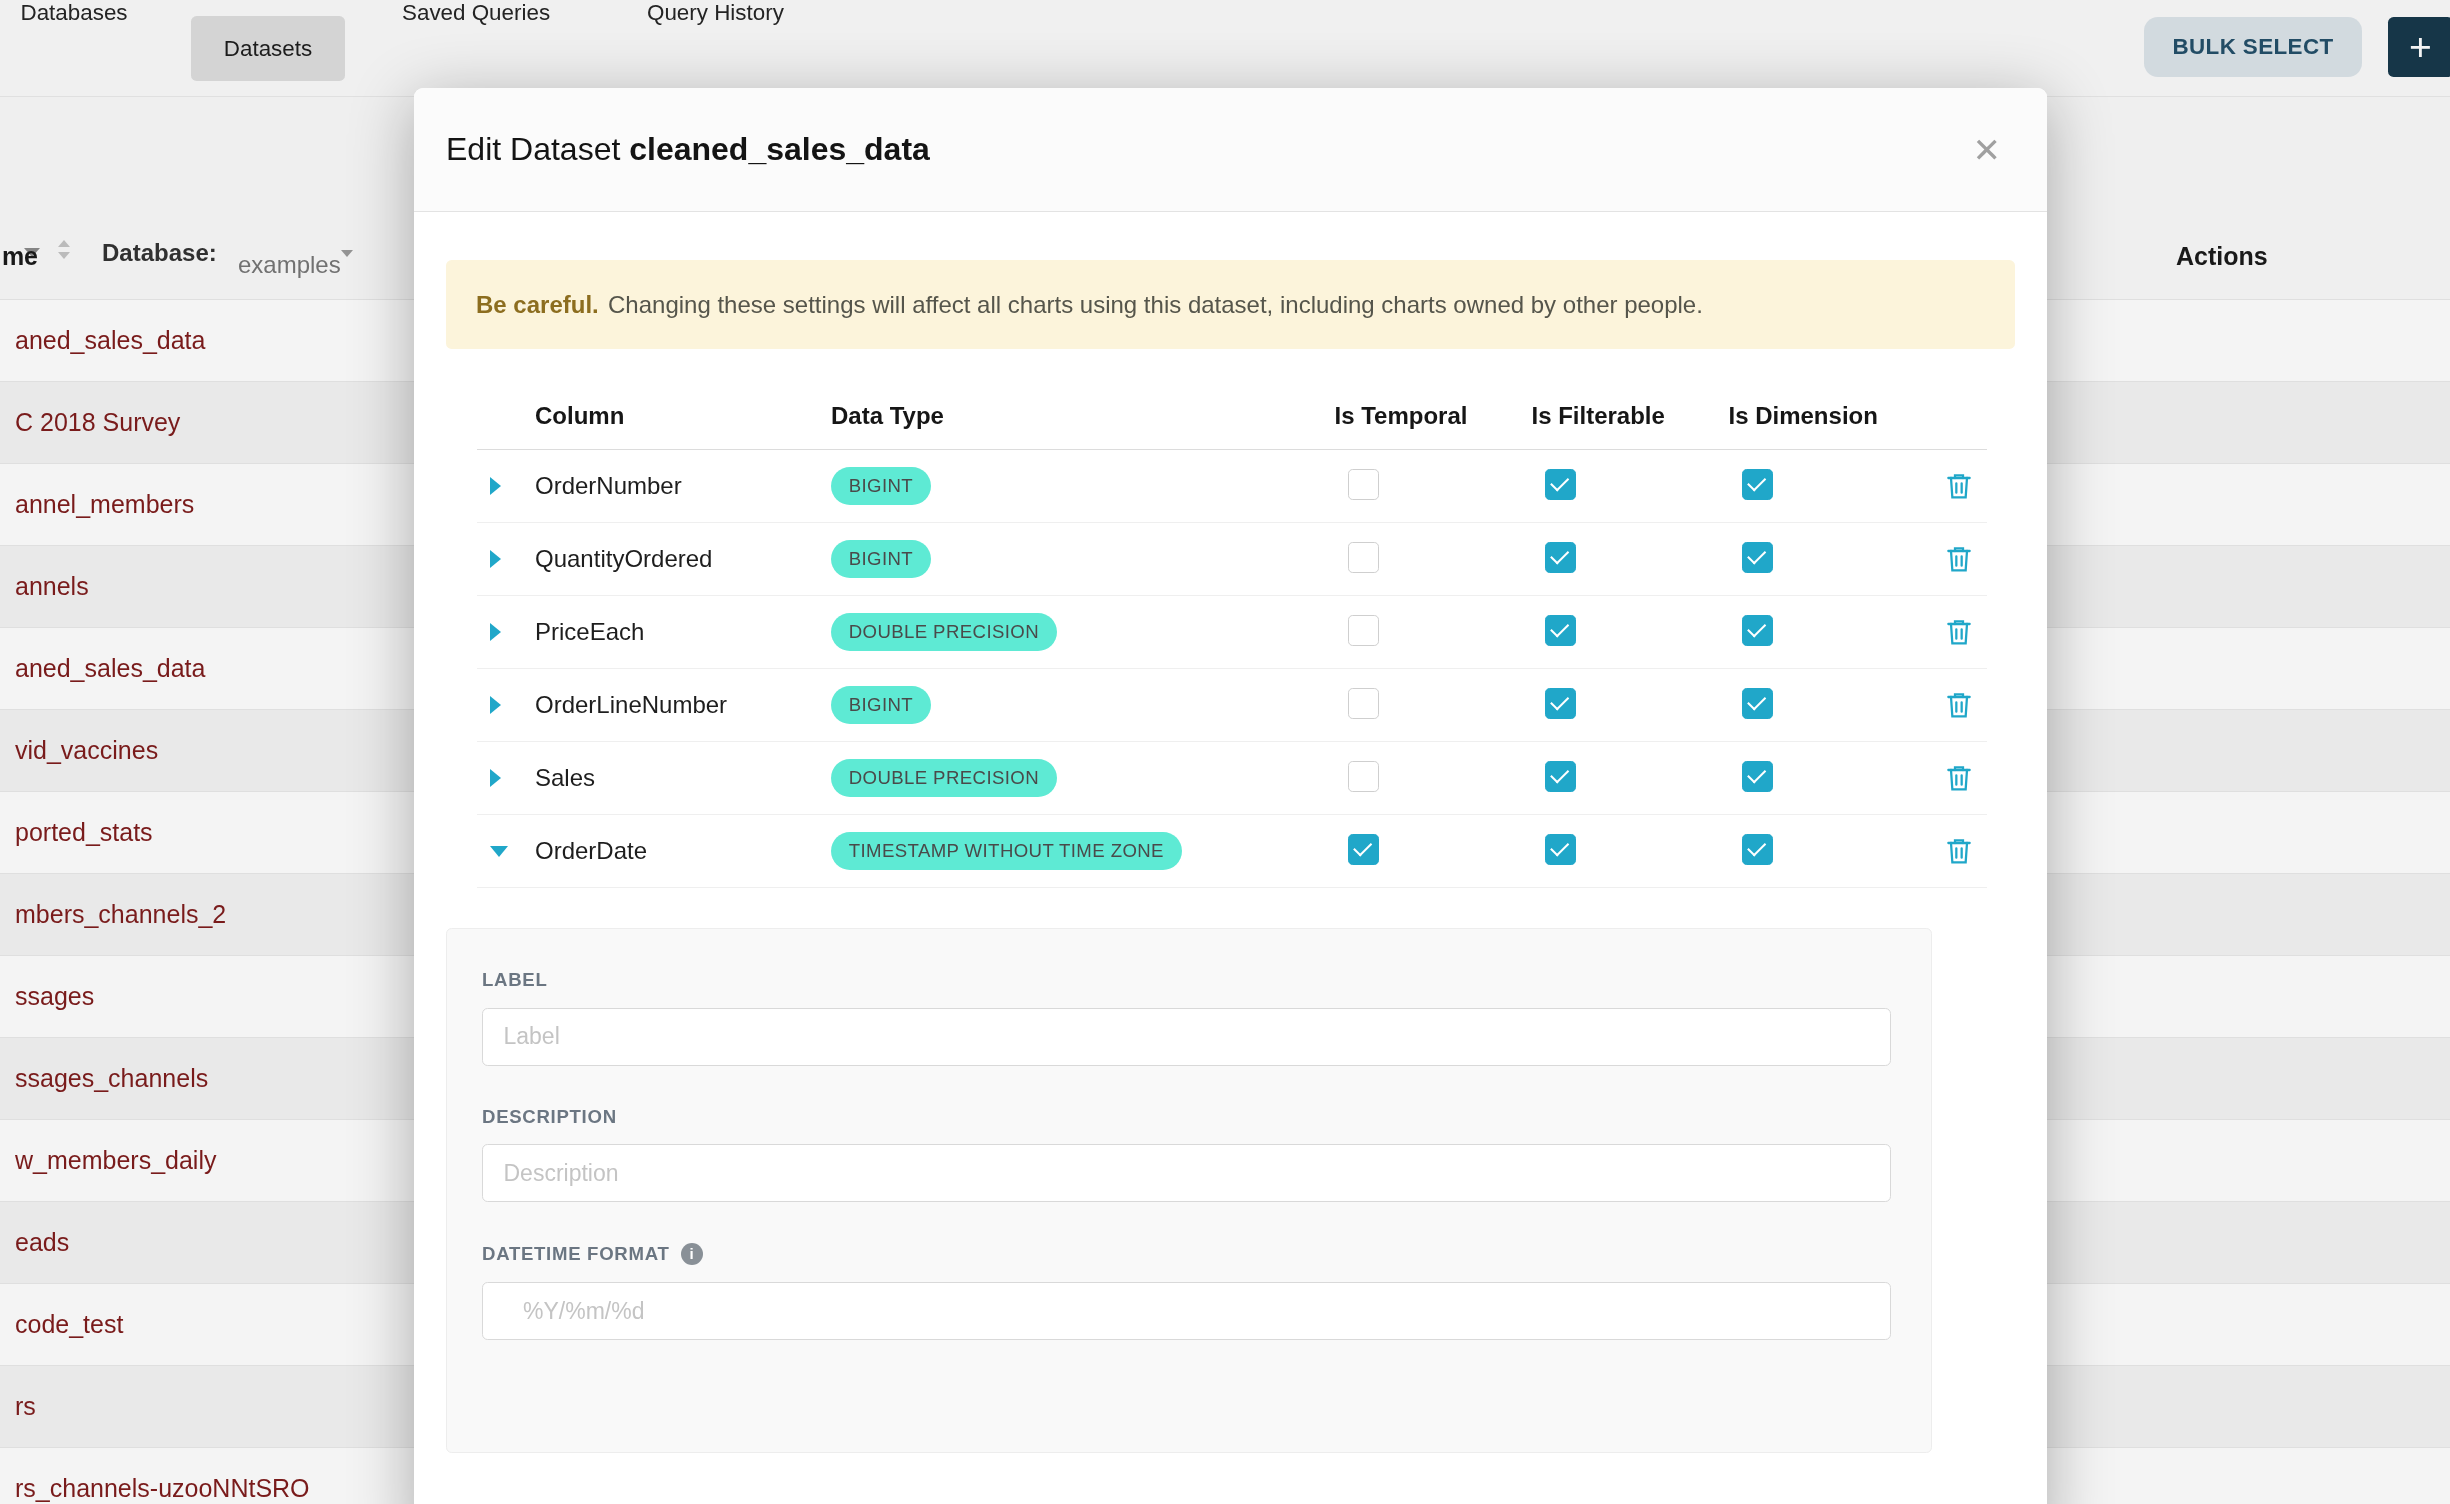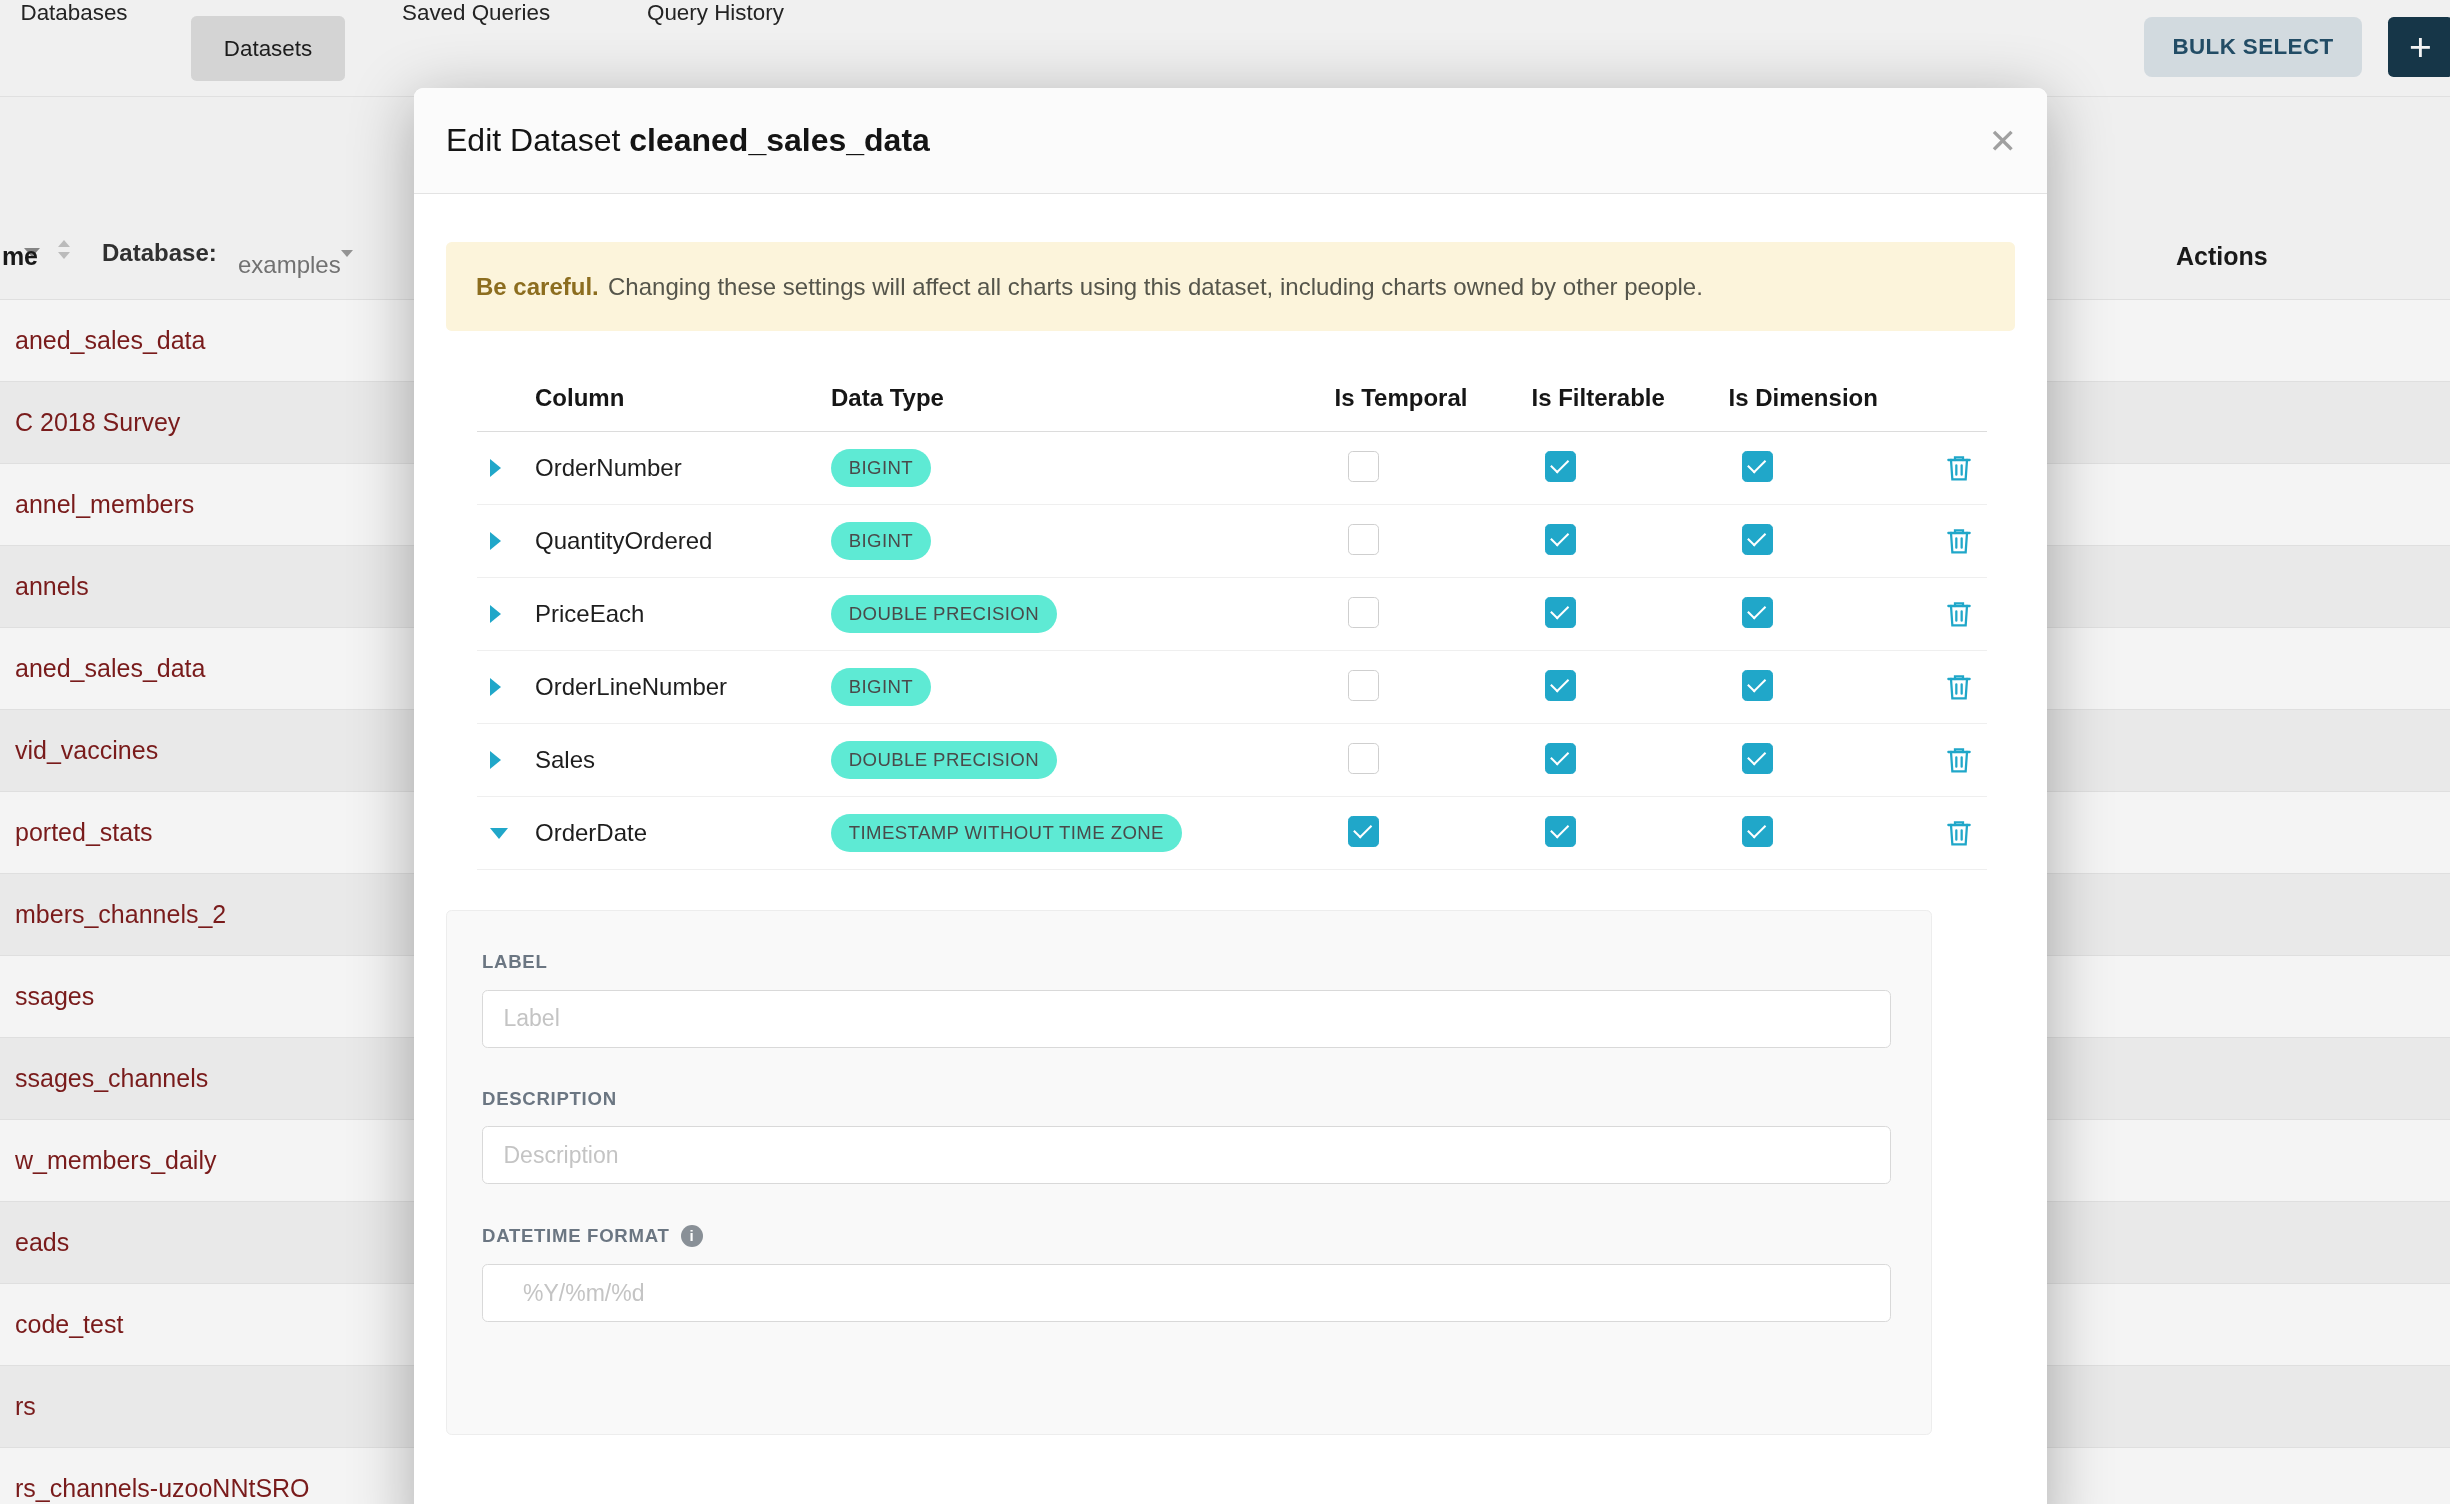--- a/index.html
+++ b/index.html
@@ -8,21 +8,21 @@
     position:relative;
     background:#FAFAFA;
     font-family:"Liberation Sans","DejaVu Sans",sans-serif;
     color:#1E1E1E;
   }
 
   
   .topnav { position:absolute; top:0; left:0; right:0; height:97px; background:#FBFBFB; border-bottom:0.9px solid #EBEBEB; z-index:1; }
   .nav-item { position:absolute; top:0; height:97px; display:flex; align-items:flex-start; font-size:22.4px; color:#262626; cursor:pointer; }
   .nav-pill { position:absolute; left:191px; top:16px; height:65px; width:154px; background:#DEDEDE; border-radius:5.6px; display:flex; align-items:center; justify-content:center; font-size:22.4px; color:#1E1E1E; cursor:pointer; }
-  .bulk-btn { position:absolute; left:2144px; top:17px; width:218px; height:60px; background:#DCE4EA; border-radius:8px; display:flex; align-items:center; justify-content:center; font-size:22.4px; font-weight:600; color:#24506A; letter-spacing:0.4px; cursor:pointer; }
+  .bulk-btn { position:absolute; left:2144px; top:17px; width:218px; height:60px; background:#DCE4EA; border-radius:14px; display:flex; align-items:center; justify-content:center; font-size:22.4px; font-weight:600; color:#24506A; letter-spacing:0.4px; cursor:pointer; }
   .add-btn { position:absolute; left:2388px; top:17px; width:65px; height:60px; background:#17394C; border-radius:5.6px; color:#FFF; font-size:39px; font-weight:300; display:flex; align-items:center; justify-content:center; cursor:pointer; z-index:1; }
 
   .filter-row { position:absolute; top:97px; left:0; right:0; height:121px; z-index:1; }
   .chev-down { width:0; height:0; border-left:8.4px solid transparent; border-right:8.4px solid transparent; border-top:9.3px solid #8A8A8A; }
   .chev-small { width:0; height:0; border-left:6.5px solid transparent; border-right:6.5px solid transparent; border-top:7.5px solid #9B9B9B; }
   #filter-caret { position:absolute; left:24px; top:151px; }
   .db-label { position:absolute; left:102px; top:142px; font-size:24px; font-weight:700; color:#333; }
   .db-value { position:absolute; left:238px; top:154px; font-size:24px; color:#777; }
   #db-caret { position:absolute; left:341px; top:153px; }
 
@@ -35,21 +35,21 @@
 
   .bgt-rows { position:absolute; top:299px; left:0; right:0; z-index:1; }
   .bg-row { height:82px; border-top:0.9px solid #EAEAEA; display:flex; align-items:center; background:#FFFFFF; }
   .bg-row:nth-child(even) { background:#F4F4F4; }
   .bg-link { font-size:25px; color:#7f1d1d; padding-left:15px; cursor:pointer; }
 
   .dim { position:absolute; inset:0; background:rgba(0,0,0,0.045); z-index:5; }
 
   
   .modal { position:absolute; left:414px; top:88px; width:1633px; height:1454px; background:#FFF; border-radius:9.3px; box-shadow:0 13px 65px rgba(0,0,0,0.30); z-index:10; overflow:hidden; }
-  .modal-header { height:106px; background:#FBFBFB; border-bottom:0.9px solid #E3E3E3; display:flex; align-items:center; padding:0 30px 0 32px; }
+  .modal-header { height:124px; background:#FBFBFB; border-bottom:0.9px solid #E3E3E3; display:flex; align-items:center; padding:0 46px 0 32px; }
   .modal-title { font-size:32px; color:#141414; font-weight:400; }
   .modal-title b { font-weight:700; }
   .modal-close { margin-left:auto; font-size:34px; color:#A0A0A0; cursor:pointer; line-height:1; }
 
   .modal-body { padding:48px 32px 0 32px; }
   .warning { background:#FCF4DB; border-radius:5.6px; height:89px; display:flex; align-items:center; padding:0 30px; font-size:24px; color:#55554B; }
   .warning b { color:#8C6D1F; font-weight:700; margin-right:9.3px; white-space:nowrap; }
 
   .tabs { display:flex; gap:65px; border-bottom:0.9px solid #E3E3E3; margin-top:18.6px; }
   .tab { display:flex; align-items:center; gap:11.2px; padding:13px 0 18.6px; position:relative; font-size:20.5px; font-weight:500; color:#1C1C1C; letter-spacing:0.4px; cursor:pointer; }

